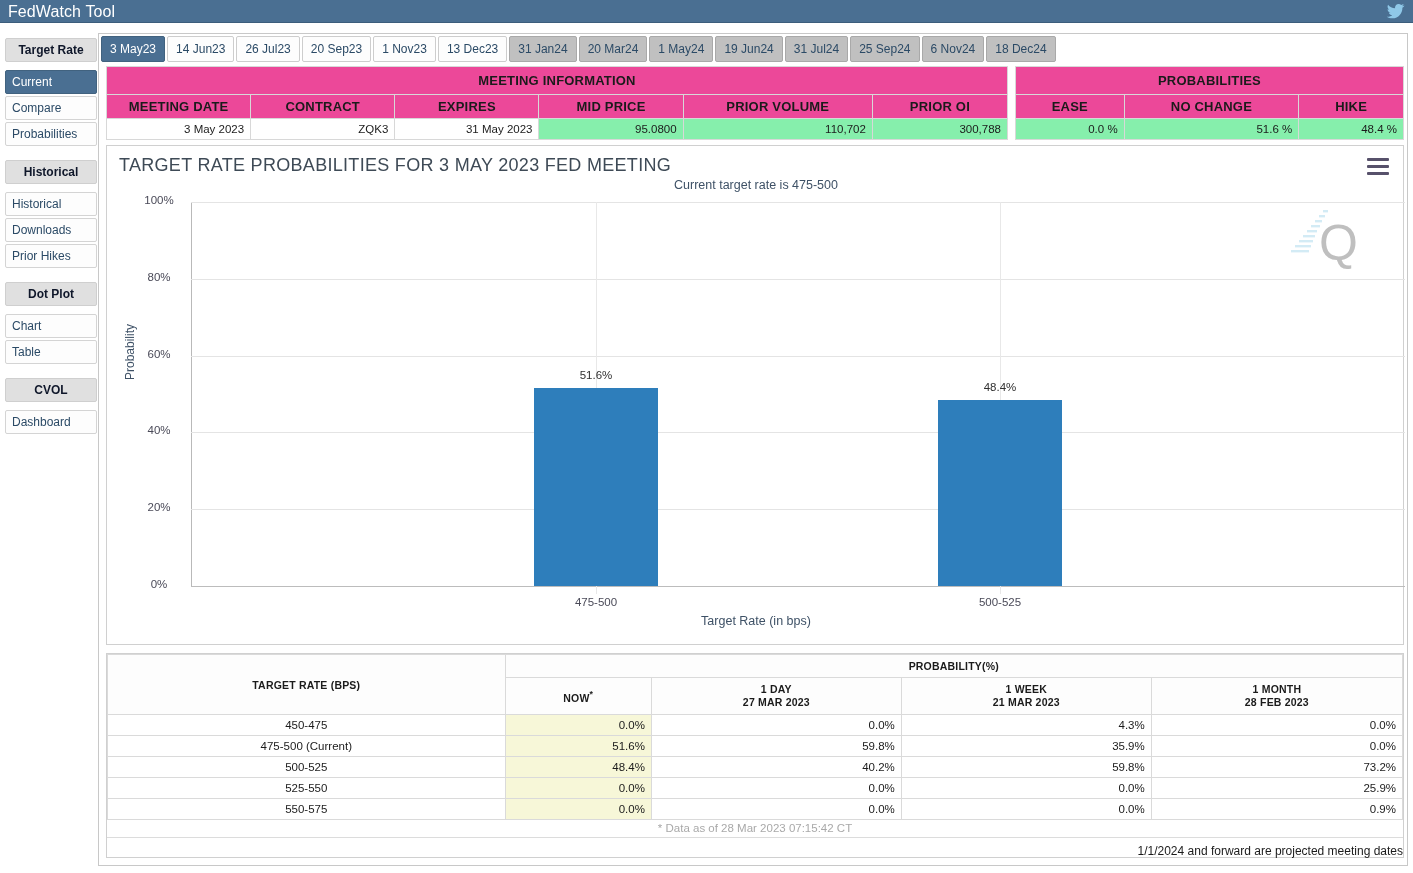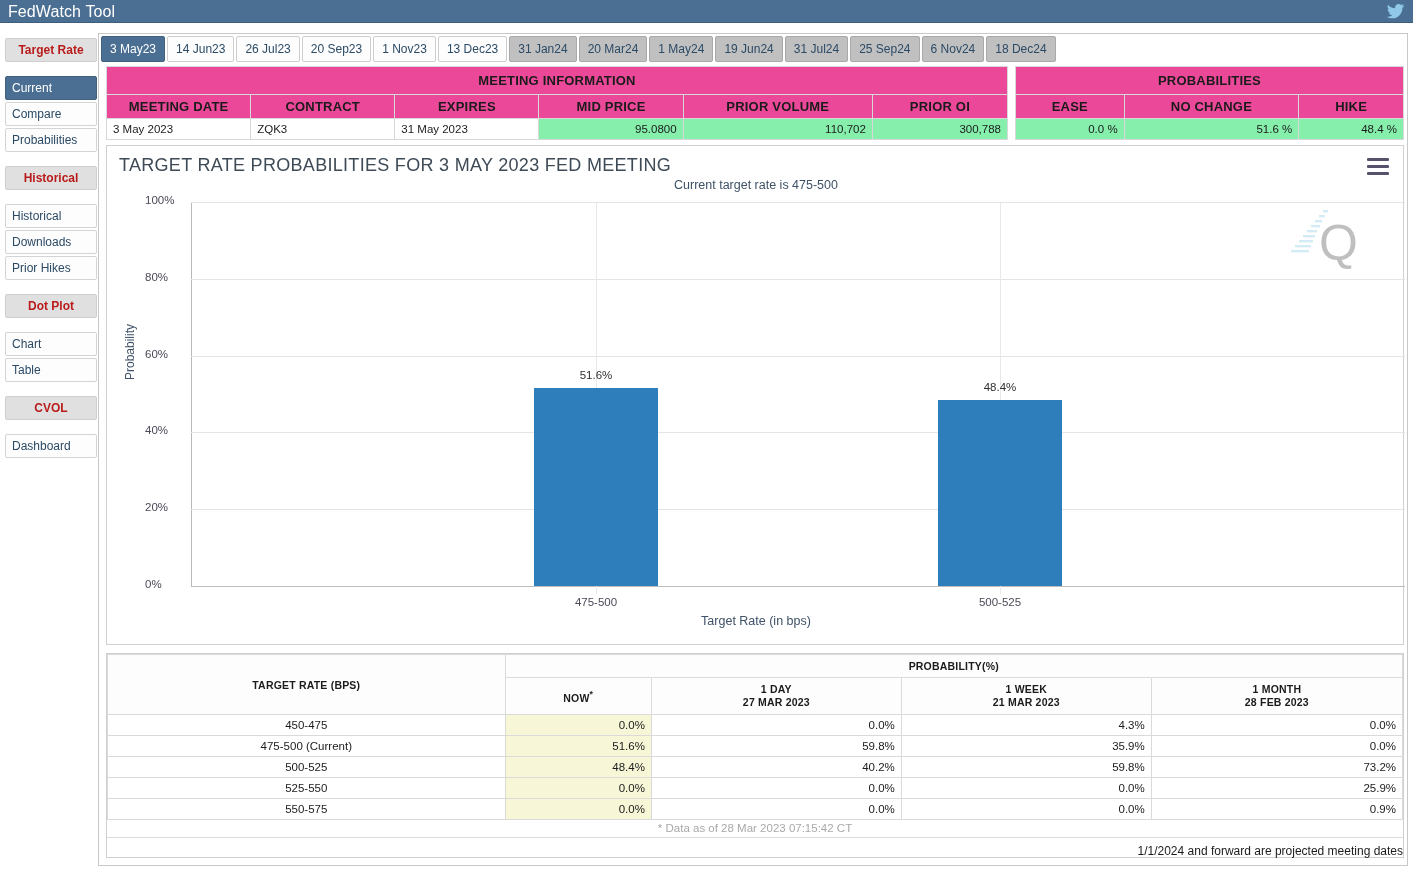--- a/index.html
+++ b/index.html
@@ -22,22 +22,22 @@
     position:absolute; left:8px; top:3px;
     color:#ffffff; font-size:16px; line-height:17px;
     letter-spacing:.1px;
   }
   .twitter-icon { position:absolute; right:8px; top:3px; width:19px; height:17px; }
 
   
   .sidebar { position:absolute; left:5px; top:38px; width:92px; }
   .side-group-head {
     background:#e0e0e0; border:1px solid #cfcfcf;
-    color:#b91c1c; font-size:12px; font-weight:bold;
-    text-align:center; padding:4px 0 4px 0; margin-bottom:14px;
+    color:#0f172a; font-size:12px; font-weight:bold;
+    text-align:center; padding:4px 0 4px 0; margin-bottom:8px;
     border-radius:2px;
   }
   .side-item {
     background:#fdfdfd; border:1px solid #d4d4d4;
     color:#2b4a66; font-size:12px;
     padding:4px 0 4px 6px; margin-bottom:2px; border-radius:2px;
   }
   .side-item.active { background:#4a6f92; color:#fff; border-color:#41627f; }
   .side-spacer { height:12px; }
 
@@ -60,42 +60,42 @@
   .infowrap { position:absolute; left:106px; top:66px; width:1298px; height:75px; }
   .info-left { position:absolute; left:0; top:0; width:902px; }
   .info-right{ position:absolute; left:909px; top:0; width:389px; }
   table.grid { border-collapse:collapse; width:100%; table-layout:fixed; }
   table.grid td, table.grid th {
     border:1px solid #d8d8d8; font-size:13px; color:#1b1b1b;
     padding:4px 6px; background:#ec4899; font-weight:normal;
   }
   table.grid th.caption { text-align:center; font-weight:bold; letter-spacing:.2px; padding:6px 0; }
   table.grid th.col { text-align:center; font-weight:bold; letter-spacing:.2px; }
-  table.grid td.c { text-align:left; background:#fff; font-size:11.5px; }
+  table.grid td.c { text-align:right; background:#fff; font-size:11.5px; }
   table.grid td.r { text-align:right;  background:#86efac; font-size:11.5px; }
 
   
   .chartcard { position:absolute; left:106px; top:145px; width:1298px; height:500px;
                border:1px solid #d0d0d0; background:#fff; }
   .chart-title { position:absolute; left:12px; top:9px;
                  font-size:18px; color:#3e4a56; letter-spacing:.3px; }
   .chart-sub   { position:absolute; left:0; top:32px; width:1298px; text-align:center;
                  font-size:12.5px; color:#3e5166; }
   .hamburger { position:absolute; right:14px; top:12px; width:22px; height:17px; }
   .hamburger i { display:block; height:3px; background:#57516b; margin-bottom:4px; border-radius:1px;}
 
   .plot { position:absolute; left:0; top:48px; width:1298px; height:452px; }
   .ylabel {
     position:absolute; left:16px; top:186px;
     font-size:12px; color:#3e5166;
     transform:rotate(-90deg); transform-origin:left top; white-space:nowrap;
   }
   .xlabel { position:absolute; left:0; top:420px; width:1298px; text-align:center;
             font-size:12.5px; color:#3e5166; }
-  .ytick { position:absolute; right:0; width:46px; text-align:left;
+  .ytick { position:absolute; right:9px; width:46px; text-align:center;
            font-size:11.5px; color:#4a4a58; }
   .ytickwrap { position:absolute; left:24px; top:0; width:60px; height:400px; }
   .gridarea { position:absolute; left:84px; top:0; width:1214px; height:400px; }
   .hline { position:absolute; left:0; width:1214px; height:1px; background:#e4e4e4; }
   .hline.axis { background:#bcbcbc; }
   .vline { position:absolute; top:0; width:1px; height:392px; background:#e8e8e8; }
   .yaxisline { position:absolute; left:84px; top:8px; width:1px; height:384px; background:#b9b9b9; }
   .bar { position:absolute; bottom:8px; background:#2e7ebb; }
   .barlabel { position:absolute; font-size:11.5px; color:#303030; text-align:center; }
   .xtick { position:absolute; top:402px; font-size:11.5px; color:#4a4a58; text-align:center; }

